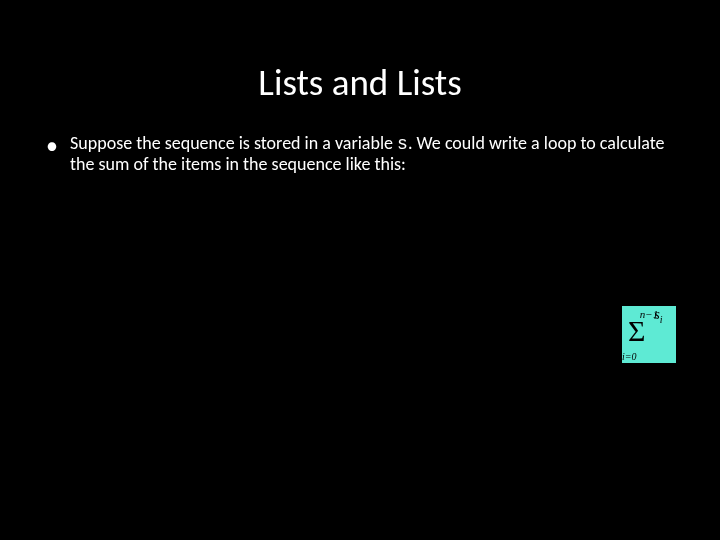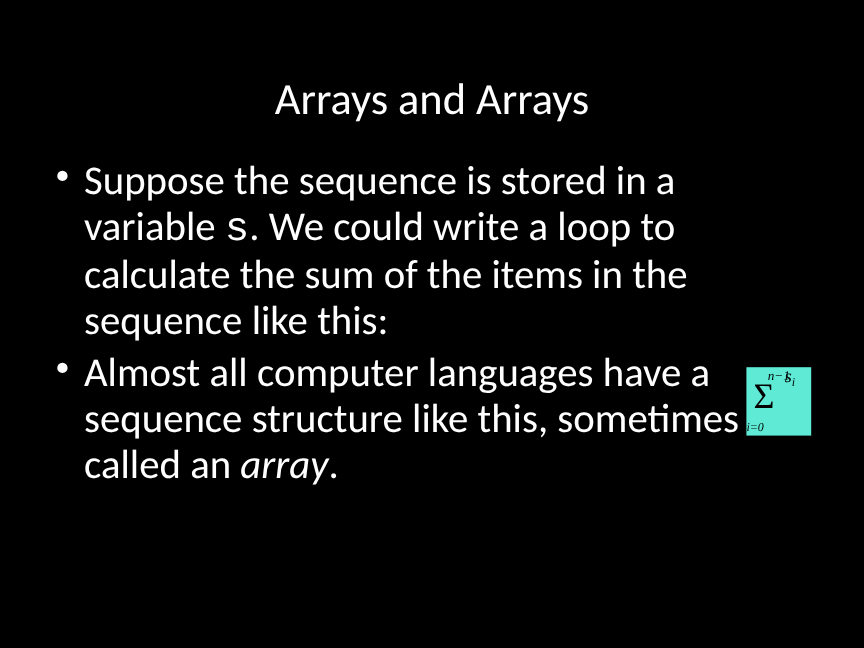--- a/index.html
+++ b/index.html
@@ -1,49 +1,44 @@
 <!DOCTYPE html>
 <html><head>
 <meta charset="utf-8">
 <style>
   * { margin: 0; padding: 0; box-sizing: border-box; }
   html, body { width: 720px; height: 540px; background: #000; color: #fff; font-family: Calibri, "Segoe UI", Arial, sans-serif; overflow: hidden; }
   .slide { position: relative; width: 720px; height: 540px; padding: 0; }
   .title { text-align: center; font-size: 37px; font-weight: 400; margin-top: 60px; }
   .content { margin: 28px 40px 0 40px; }
   ul.bullets { list-style: none; }
-  ul.bullets > li { position: relative; padding-left: 30px; font-size: 34px; line-height: 1.12; margin-bottom: 6px; }
+  ul.bullets > li { position: relative; padding-left: 30px; font-size: 18px; line-height: 1.12; margin-bottom: 6px; }
   ul.bullets > li::before { content: "•"; position: absolute; left: 6px; top: 0; font-size: 24px; }
   .mono { font-family: "Courier New", monospace; }
   .code { font-family: "Courier New", monospace; font-size: 20px; line-height: 1.15; white-space: pre; margin-left: 30px; margin-top: 2px; margin-bottom: 10px; }
   .italic { font-style: italic; }
   .sigma-box { position: absolute; right: 44px; top: 246px; width: 54px; height: 57px; background: #5eead4; color: #000; font-family: "Times New Roman", serif; }
   .sigma-box .top { position: absolute; top: 2px; left: 0; width: 100%; text-align: center; font-size: 11px; }
   .sigma-box .top i { font-style: italic; }
   .sigma-box .mid { position: absolute; top: 10px; left: 6px; font-size: 30px; line-height: 1; }
   .sigma-box .si { position: absolute; top: 0; left: 32px; font-size: 15px; font-style: italic; }
   .sigma-box .si sub { font-size: 10px; vertical-align: sub; font-style: italic; }
   .sigma-box .bot { position: absolute; bottom: 1px; left: 0; width: 100%; text-align: left; font-size: 10px; font-style: italic; }
 </style>
 </head>
 <body>
 
 <div class="slide">
 
-  <div class="title">Arrays and Arrays</div>
+  <div class="title">Lists and Lists</div>
 
   <div class="content">
     <ul class="bullets">
       <li>
         <span>Suppose the sequence is stored in a variable </span><span class="mono">s</span><span>. We could write a loop to calculate the sum of the items in the sequence like this:</span>
-      </li>
-    </ul>
-    <ul class="bullets">
-      <li>
-        <span>Almost all computer languages have a sequence structure like this, sometimes called an </span><span class="italic">array</span><span>.</span>
       </li>
     </ul>
   </div>
 
   <div class="sigma-box">
     <div class="top"><i>n−1</i></div>
     <div class="mid">Σ</div>
     <div class="si"><span>s</span><sub>i</sub></div>
     <div class="bot">i=0</div>
   </div>

